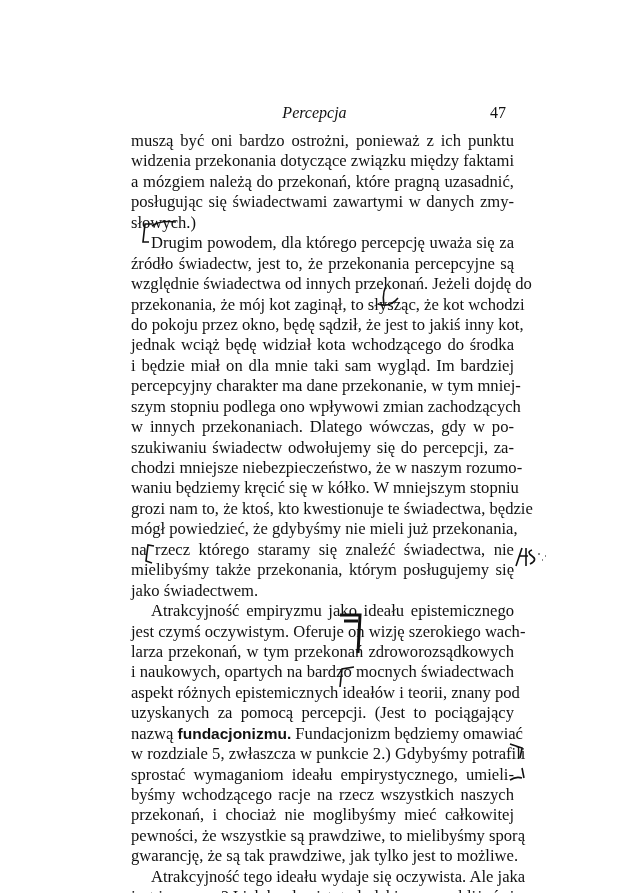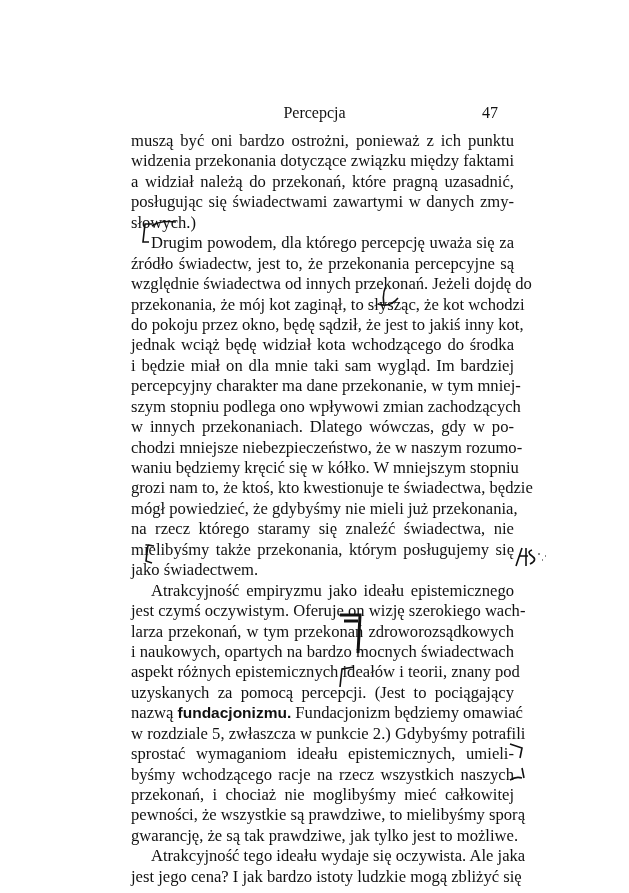--- a/index.html
+++ b/index.html
@@ -1,70 +1,71 @@
 <!DOCTYPE html>
 <html><head>
   <meta charset="utf-8">
   <style>
     html, body { margin: 0; padding: 0; background: #ffffff; }
     body { width: 629px; height: 893px; position: relative; overflow: hidden; }
     .page { position: absolute; left: 0; top: 0; width: 629px; height: 893px; background: #fff; }
     .header { position: absolute; top: 104px; left: 131px; width: 383px; height: 20px;
       font-family: "Liberation Serif", serif; font-size: 16px; color: #111; }
-    .running-title { position: absolute; left: 0; right: 16px; text-align: center; }
-    .page-number { position: absolute; right: 16px; }
+    .running-title { position: absolute; left: 0; right: 16px; text-align: center; font-style: italic; }
+    .page-number { position: absolute; right: 8px; }
     .body { position: absolute; top: 131px; left: 131px; width: 383px;
       font-family: "Liberation Serif", serif; font-size: 16.6px; line-height: 20.45px; color: #111; }
     .line { display: block; white-space: nowrap; text-align: justify; text-align-last: justify; height: 20.45px; overflow: visible; }
     .line.last { text-align-last: left; }
     .line.indent { padding-left: 20px; }
     .line b { font-family: "Liberation Sans", sans-serif; font-weight: bold; font-size: 15.5px; }
     .mark { position: absolute; stroke: #111; fill: none; stroke-width: 1.6; }
   </style>
 </head>
 <body>
 
 <div class="page">
   <div class="header">
     <span class="running-title">Percepcja</span>
     <span class="page-number">47</span>
   </div>
 
   <div class="body">
     <span class="line">muszą być oni bardzo ostrożni, ponieważ z ich punktu</span>
     <span class="line">widzenia przekonania dotyczące związku między faktami</span>
-    <span class="line">a widział należą do przekonań, które pragną uzasadnić,</span>
+    <span class="line">a mózgiem należą do przekonań, które pragną uzasadnić,</span>
     <span class="line">posługując się świadectwami zawartymi w danych zmy-</span>
     <span class="line last">słowych.)</span>
     <span class="line indent">Drugim powodem, dla którego percepcję uważa się za</span>
     <span class="line">źródło świadectw, jest to, że przekonania percepcyjne są</span>
     <span class="line">względnie świadectwa od innych przekonań. Jeżeli dojdę do</span>
     <span class="line">przekonania, że mój kot zaginął, to słysząc, że kot wchodzi</span>
     <span class="line">do pokoju przez okno, będę sądził, że jest to jakiś inny kot,</span>
     <span class="line">jednak wciąż będę widział kota wchodzącego do środka</span>
     <span class="line">i będzie miał on dla mnie taki sam wygląd. Im bardziej</span>
     <span class="line">percepcyjny charakter ma dane przekonanie, w tym mniej-</span>
     <span class="line">szym stopniu podlega ono wpływowi zmian zachodzących</span>
     <span class="line">w innych przekonaniach. Dlatego wówczas, gdy w po-</span>
+    <span class="line">szukiwaniu świadectw odwołujemy się do percepcji, za-</span>
     <span class="line">chodzi mniejsze niebezpieczeństwo, że w naszym rozumo-</span>
     <span class="line">waniu będziemy kręcić się w kółko. W mniejszym stopniu</span>
     <span class="line">grozi nam to, że ktoś, kto kwestionuje te świadectwa, będzie</span>
     <span class="line">mógł powiedzieć, że gdybyśmy nie mieli już przekonania,</span>
     <span class="line">na rzecz którego staramy się znaleźć świadectwa, nie</span>
     <span class="line">mielibyśmy także przekonania, którym posługujemy się</span>
     <span class="line last">jako świadectwem.</span>
     <span class="line indent">Atrakcyjność empiryzmu jako ideału epistemicznego</span>
     <span class="line">jest czymś oczywistym. Oferuje on wizję szerokiego wach-</span>
     <span class="line">larza przekonań, w tym przekonań zdroworozsądkowych</span>
     <span class="line">i naukowych, opartych na bardzo mocnych świadectwach</span>
     <span class="line">aspekt różnych epistemicznych ideałów i teorii, znany pod</span>
     <span class="line">uzyskanych za pomocą percepcji. (Jest to pociągający</span>
     <span class="line"><span>nazwą </span><b>fundacjonizmu.</b><span> Fundacjonizm będziemy omawiać</span></span>
     <span class="line">w rozdziale 5, zwłaszcza w punkcie 2.) Gdybyśmy potrafili</span>
-    <span class="line">sprostać wymaganiom ideału epistemicznych, umieli-</span>
+    <span class="line">sprostać wymaganiom ideału empirystycznego, umieli-</span>
     <span class="line">byśmy wchodzącego racje na rzecz wszystkich naszych</span>
     <span class="line">przekonań, i chociaż nie moglibyśmy mieć całkowitej</span>
     <span class="line">pewności, że wszystkie są prawdziwe, to mielibyśmy sporą</span>
     <span class="line last">gwarancję, że są tak prawdziwe, jak tylko jest to możliwe.</span>
     <span class="line indent">Atrakcyjność tego ideału wydaje się oczywista. Ale jaka</span>
     <span class="line">jest jego cena? I jak bardzo istoty ludzkie mogą zbliżyć się</span>
   </div>
 
   <svg class="mark" style="left:140px;top:222px" width="18" height="24">
       <path d="M12 2 L5 2 L3 20 L9 20"></path>

